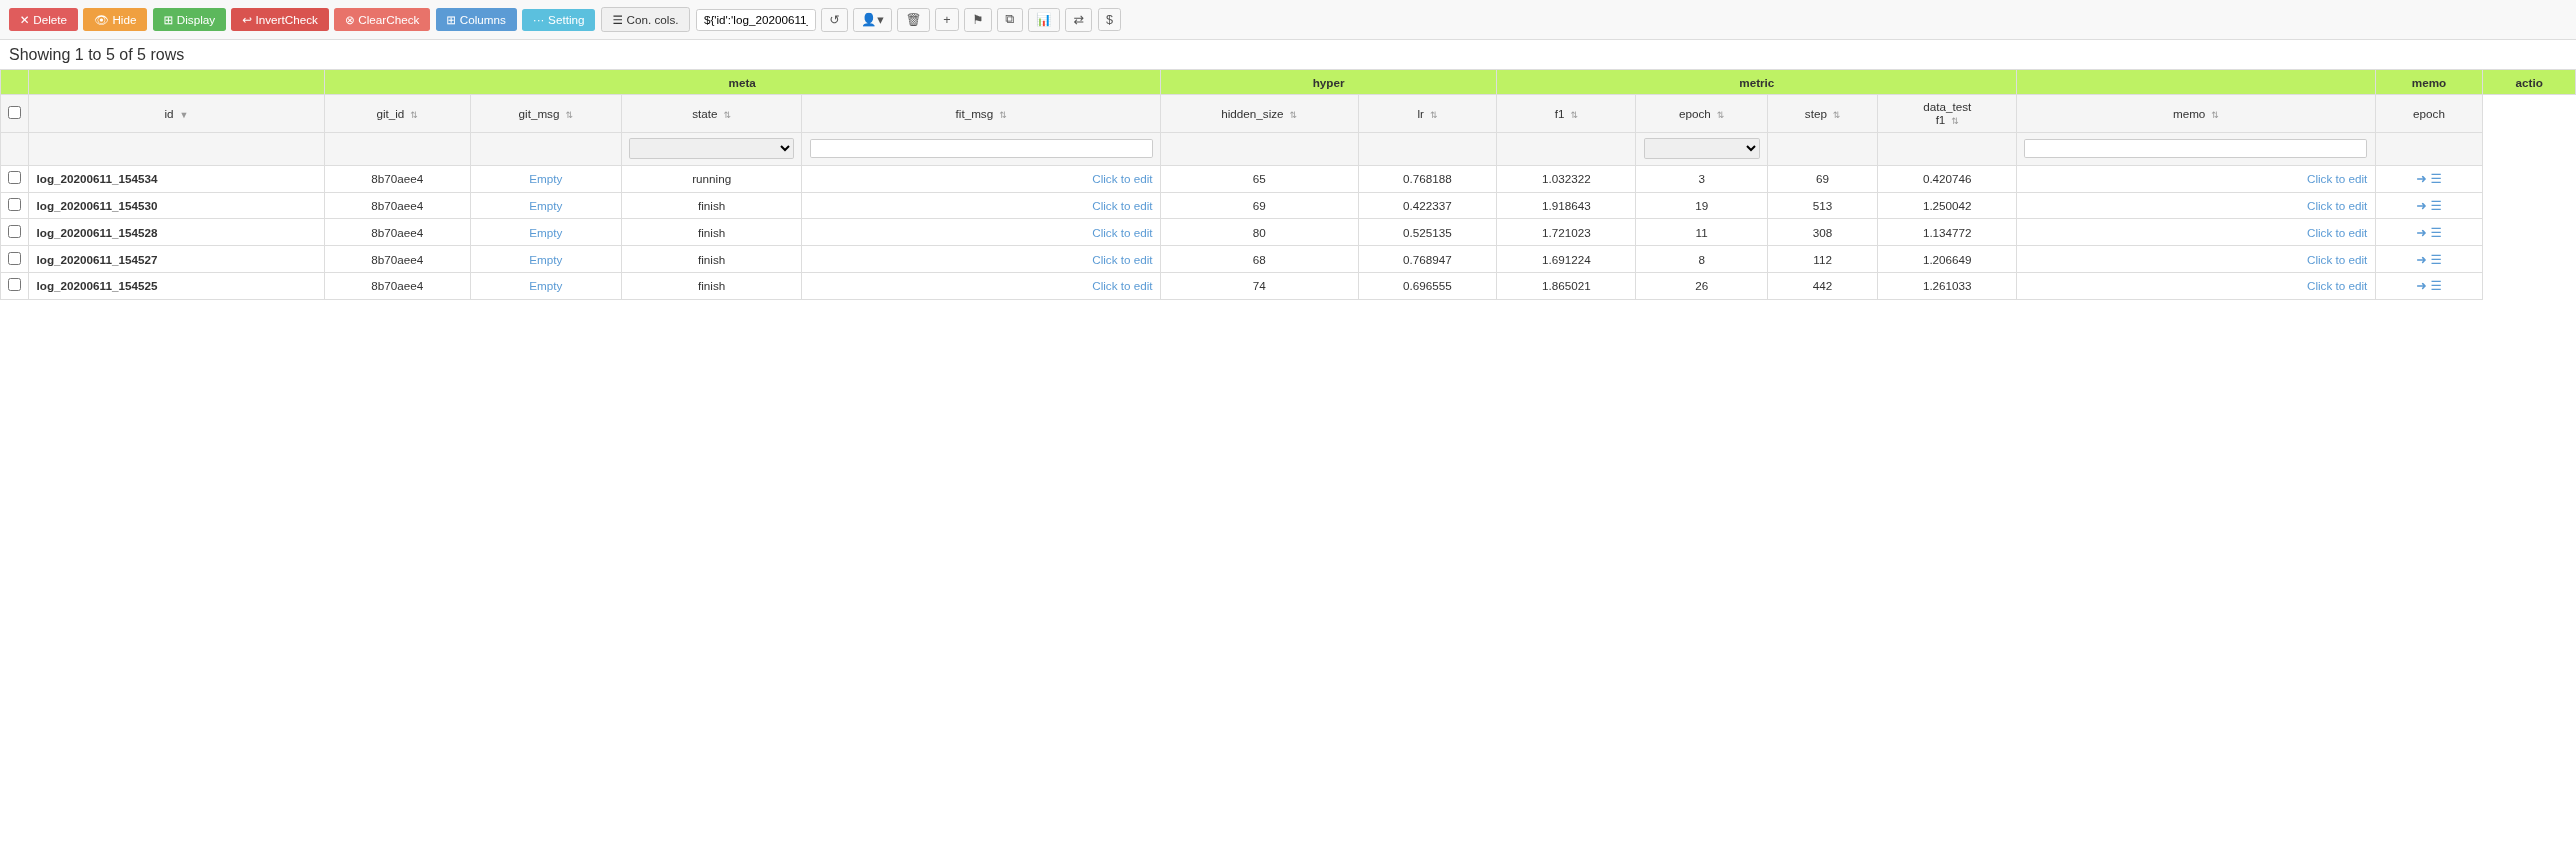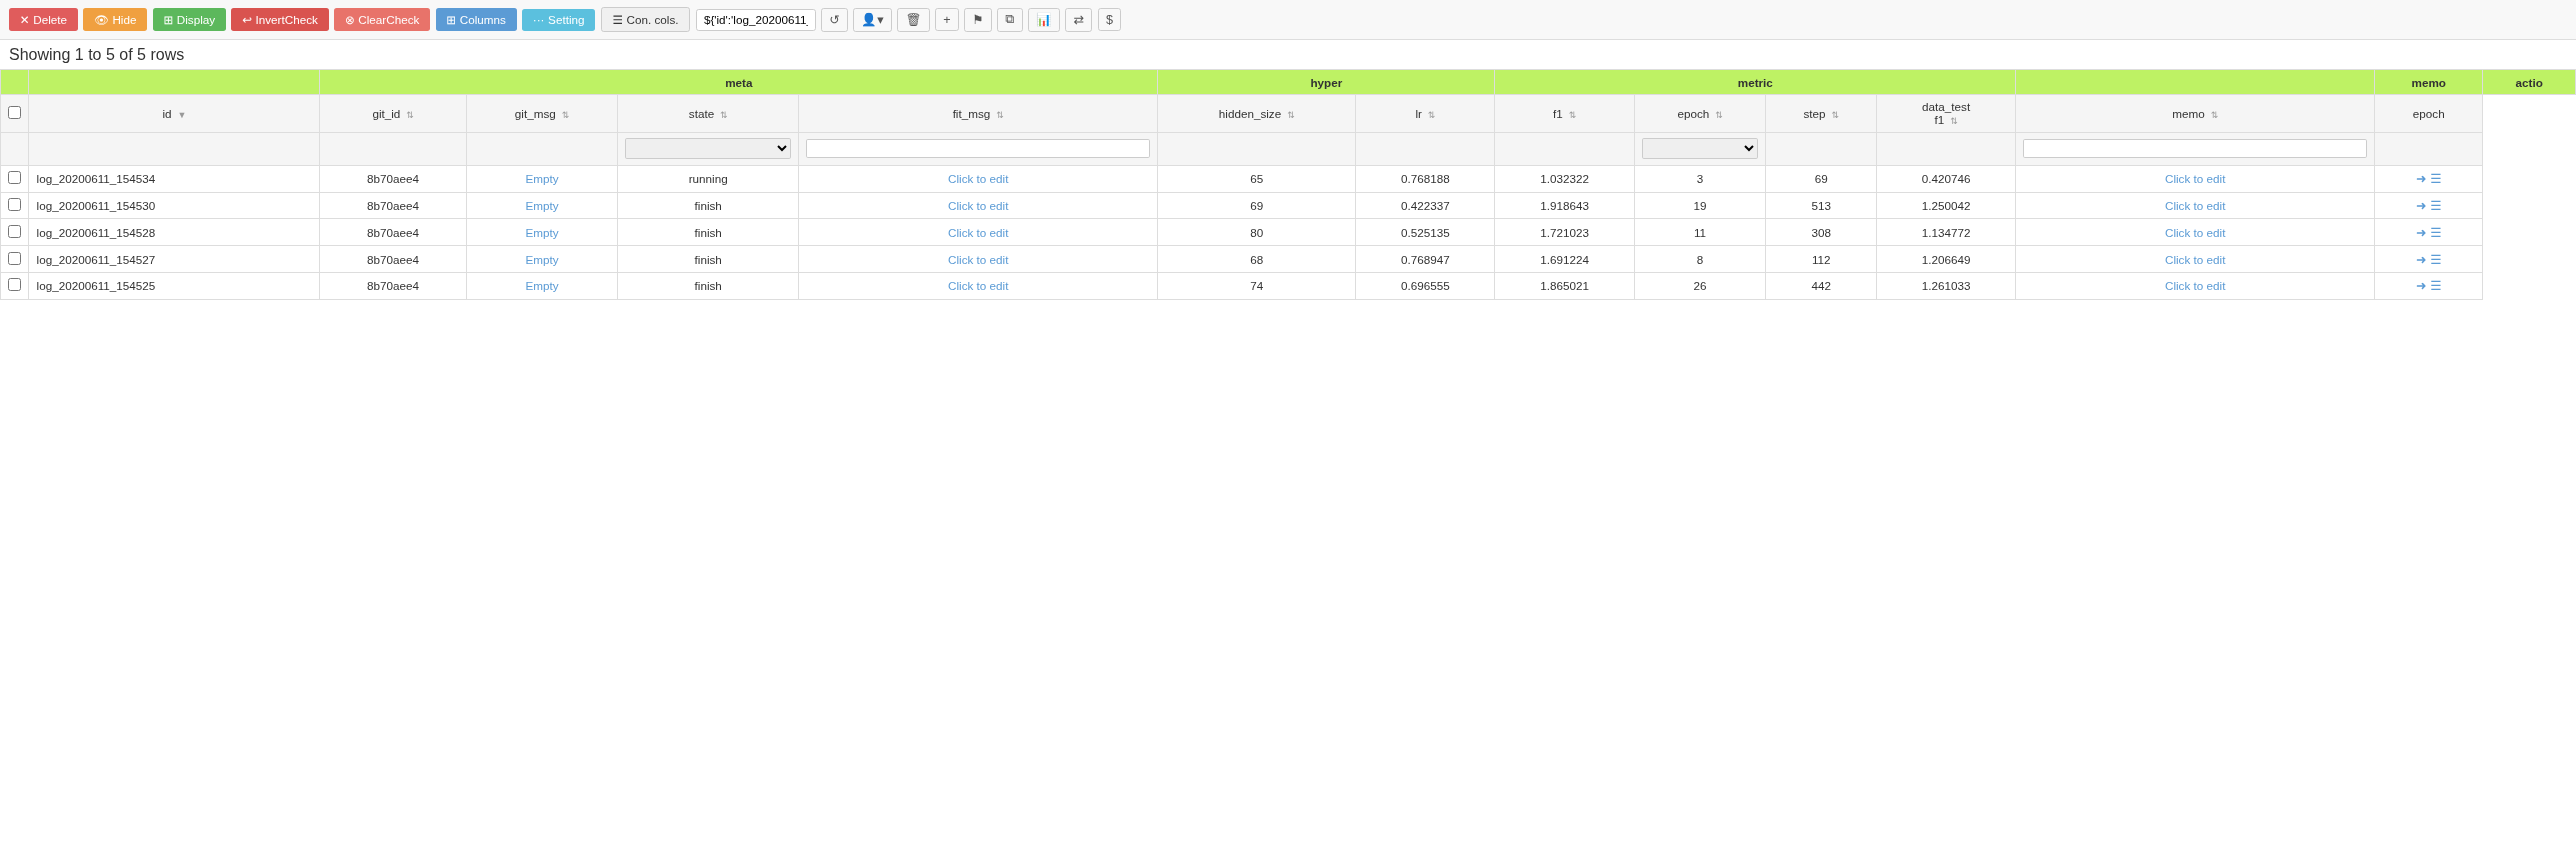--- a/index.html
+++ b/index.html
@@ -109,29 +109,31 @@
       width: 100%;
       padding: 2.7px 4.5px;
       border: 0.9px solid #ccc;
       border-radius: 1.8px;
       font-size: 10.8px;
     }
 
     .click-to-edit {
       color: #5b9bd5;
       cursor: pointer;
+      text-align: right;
     }
 
     .empty-link {
       color: #5b9bd5;
       cursor: pointer;
     }
 
     td.id-col {
       text-align: left;
+      font-weight: bold;
     }
 
     .checkbox-col {
       width: 27px;
     }
 
     .action-icons {
       display: flex;
       gap: 3.6px;
       align-items: center;

